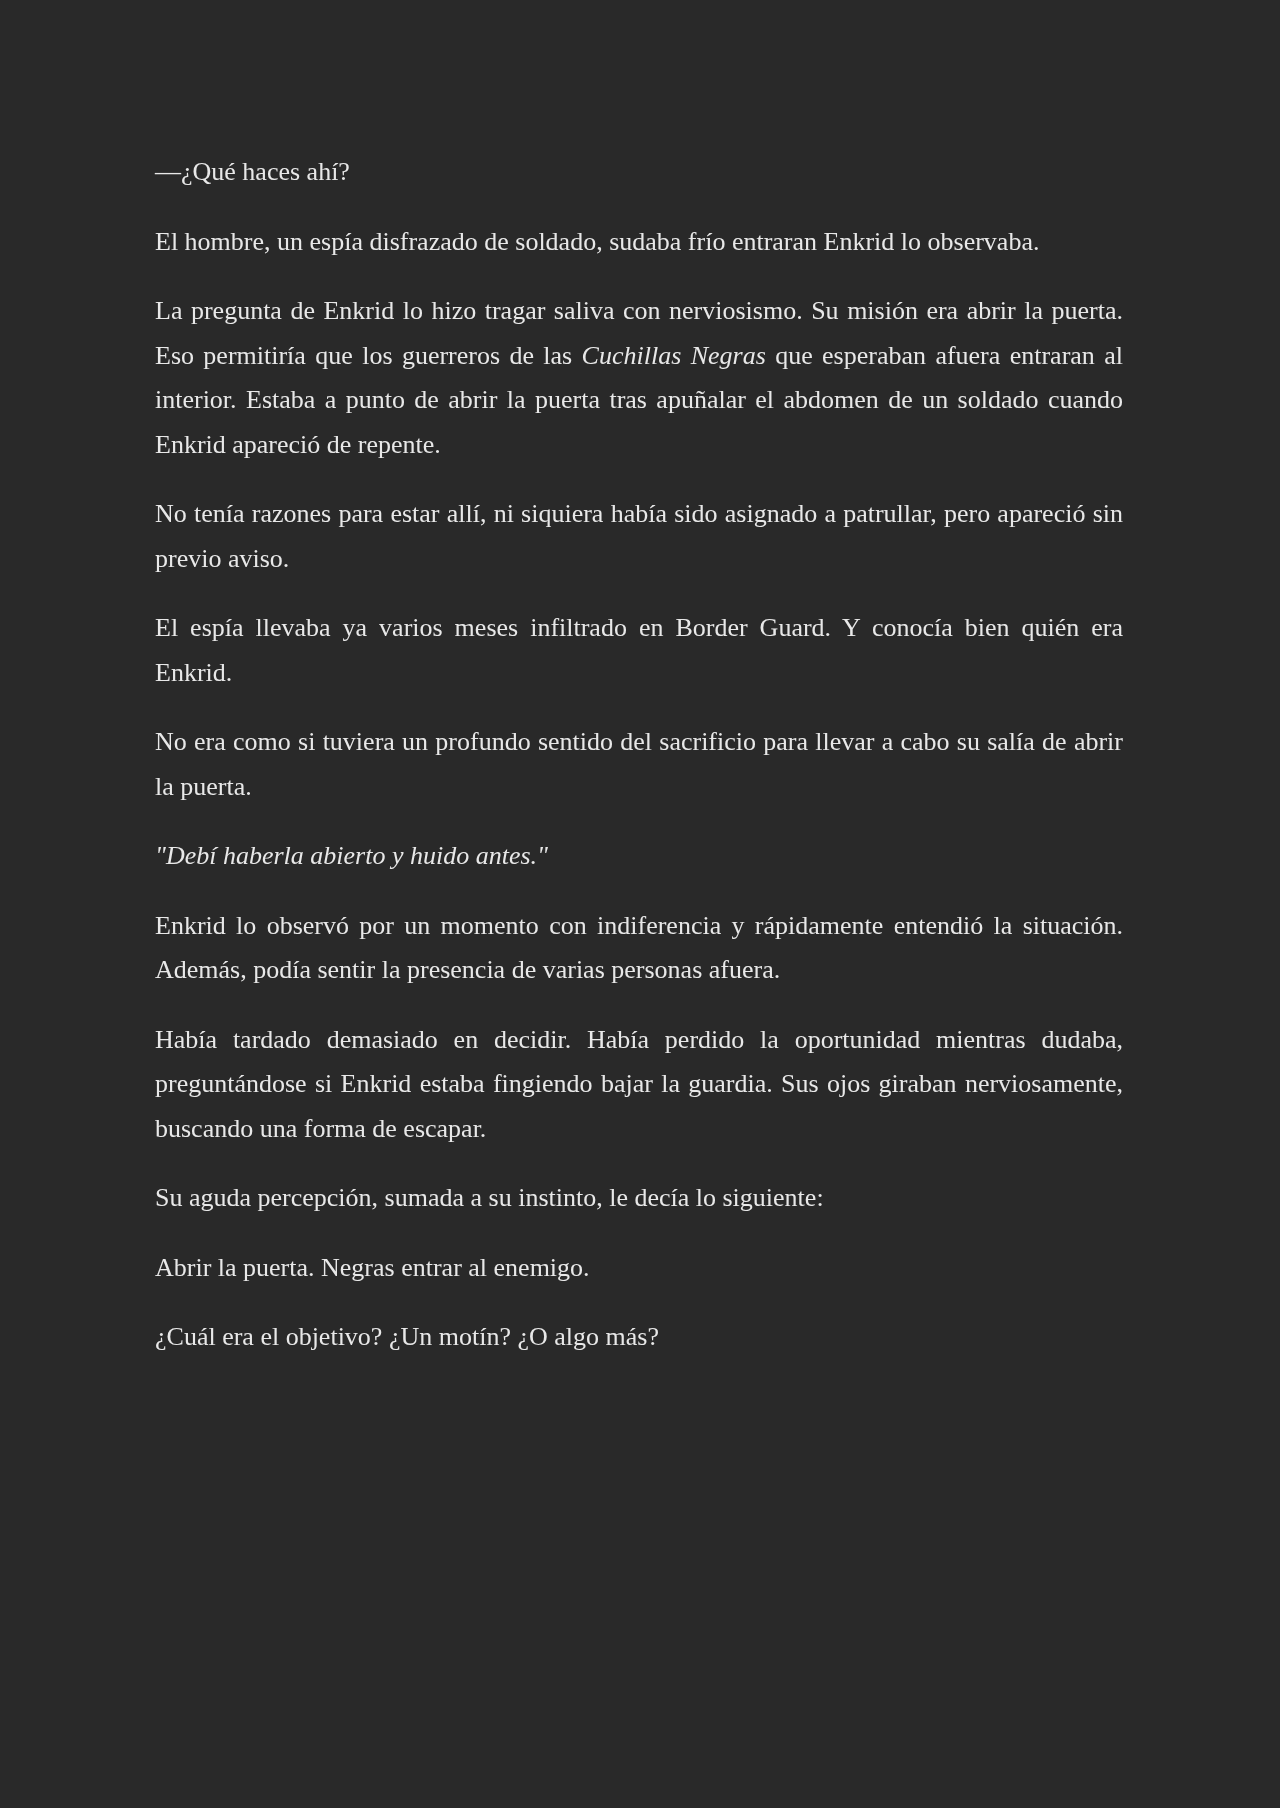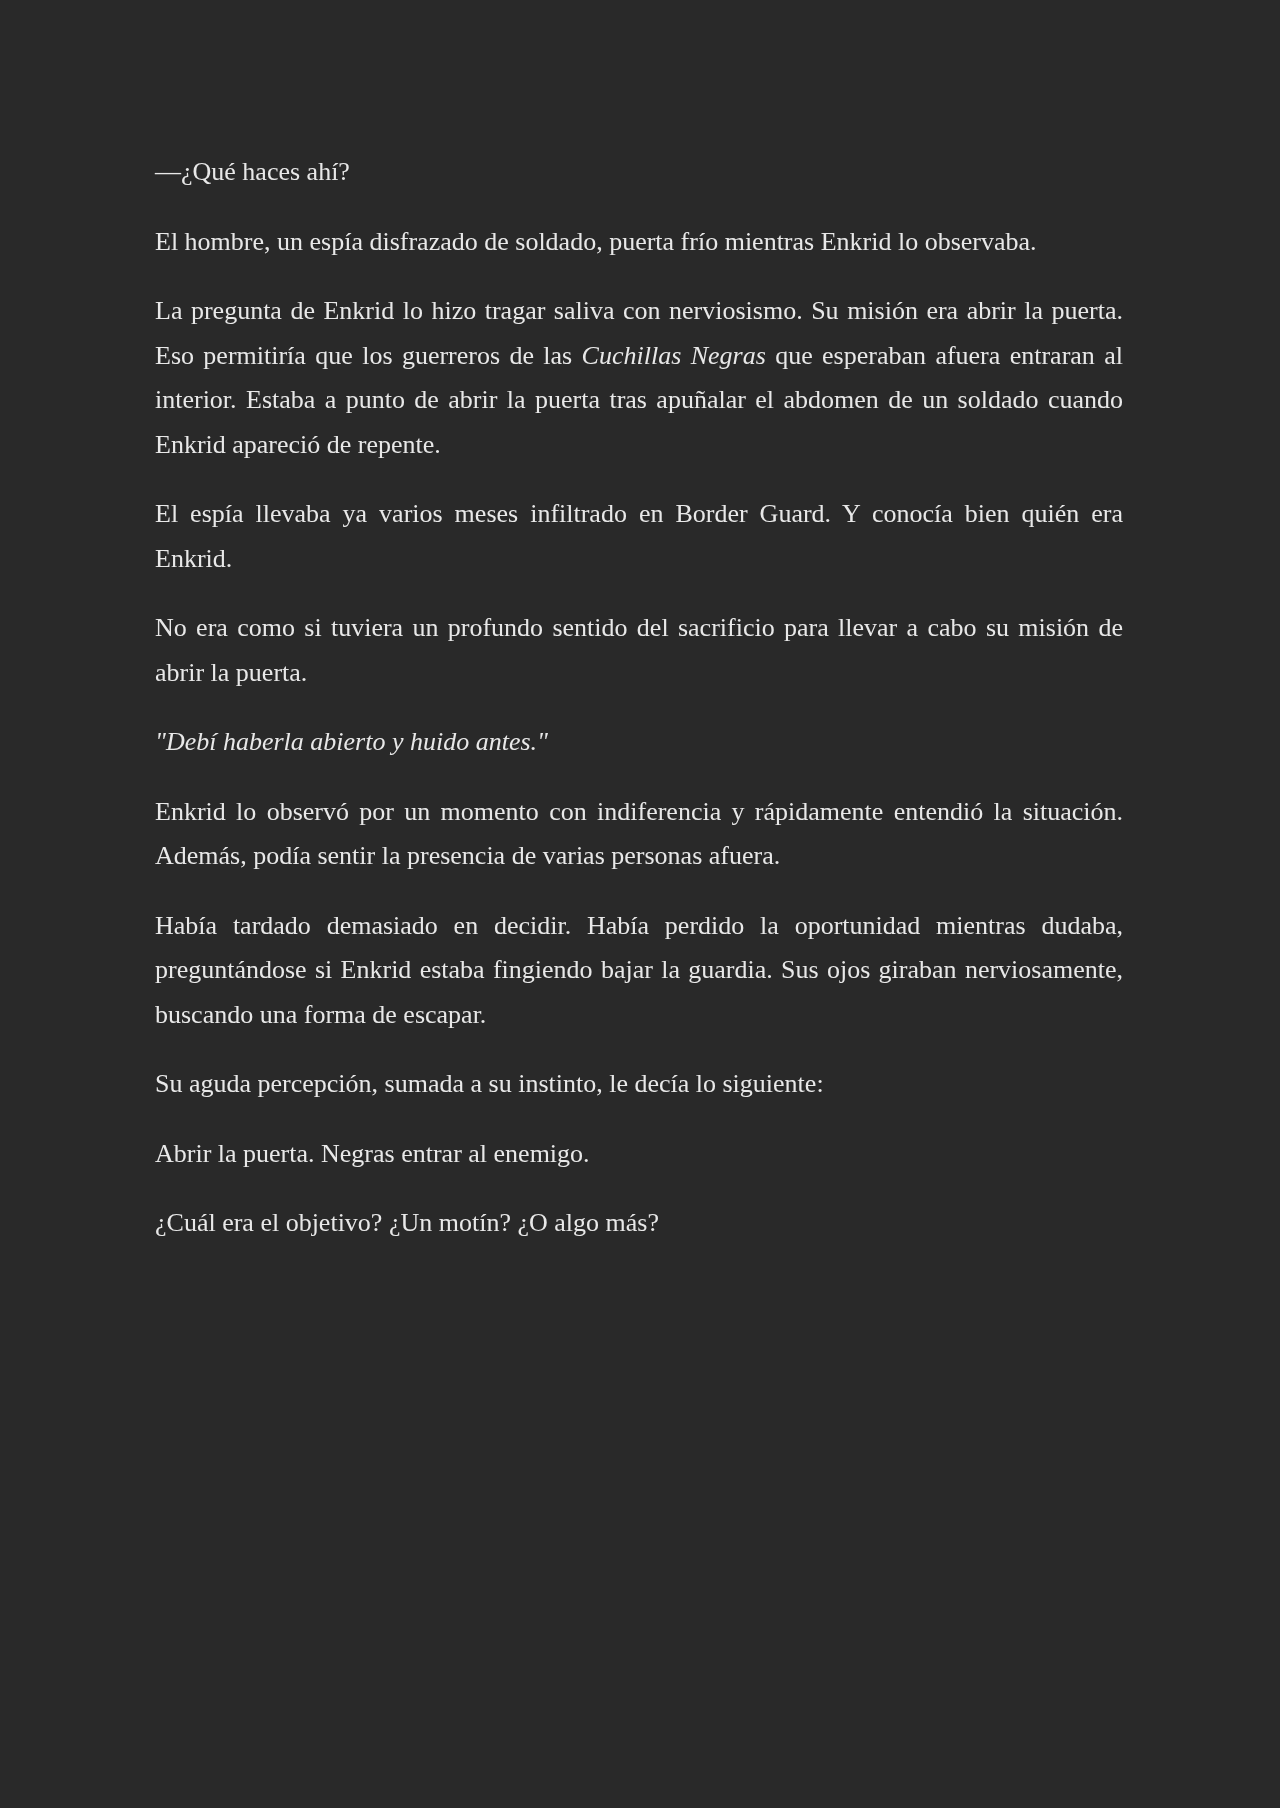--- a/index.html
+++ b/index.html
@@ -34,24 +34,25 @@
   .chapter-body em {
     font-style: italic;
   }
 </style>
 </head>
 <body>
 
 <div class="reader">
   <div class="chapter-body">
     <p>—¿Qué haces ahí?</p>
-    <p>El hombre, un espía disfrazado de soldado, puerta frío mientras Enkrid lo observaba.</p>
+    <p>El hombre, un espía disfrazado de soldado, sudaba frío entraran Enkrid lo observaba.</p>
     <p><span>La pregunta de Enkrid lo hizo tragar saliva con nerviosismo. Su misión era abrir la puerta. Eso permitiría que los guerreros de las </span><em>Cuchillas Negras</em><span> que esperaban afuera entraran al interior. Estaba a punto de abrir la puerta tras apuñalar el abdomen de un soldado cuando Enkrid apareció de repente.</span></p>
+    <p>No tenía razones para estar allí, ni siquiera había sido asignado a patrullar, pero apareció sin previo aviso.</p>
     <p>El espía llevaba ya varios meses infiltrado en Border Guard. Y conocía bien quién era Enkrid.</p>
-    <p>No era como si tuviera un profundo sentido del sacrificio para llevar a cabo su misión de abrir la puerta.</p>
+    <p>No era como si tuviera un profundo sentido del sacrificio para llevar a cabo su salía de abrir la puerta.</p>
     <p class="italic">"Debí haberla abierto y huido antes."</p>
     <p>Enkrid lo observó por un momento con indiferencia y rápidamente entendió la situación. Además, podía sentir la presencia de varias personas afuera.</p>
     <p>Había tardado demasiado en decidir. Había perdido la oportunidad mientras dudaba, preguntándose si Enkrid estaba fingiendo bajar la guardia. Sus ojos giraban nerviosamente, buscando una forma de escapar.</p>
     <p>Su aguda percepción, sumada a su instinto, le decía lo siguiente:</p>
     <p>Abrir la puerta. Negras entrar al enemigo.</p>
     <p>¿Cuál era el objetivo? ¿Un motín? ¿O algo más?</p>
   </div>
 </div>
 
 </body></html>

